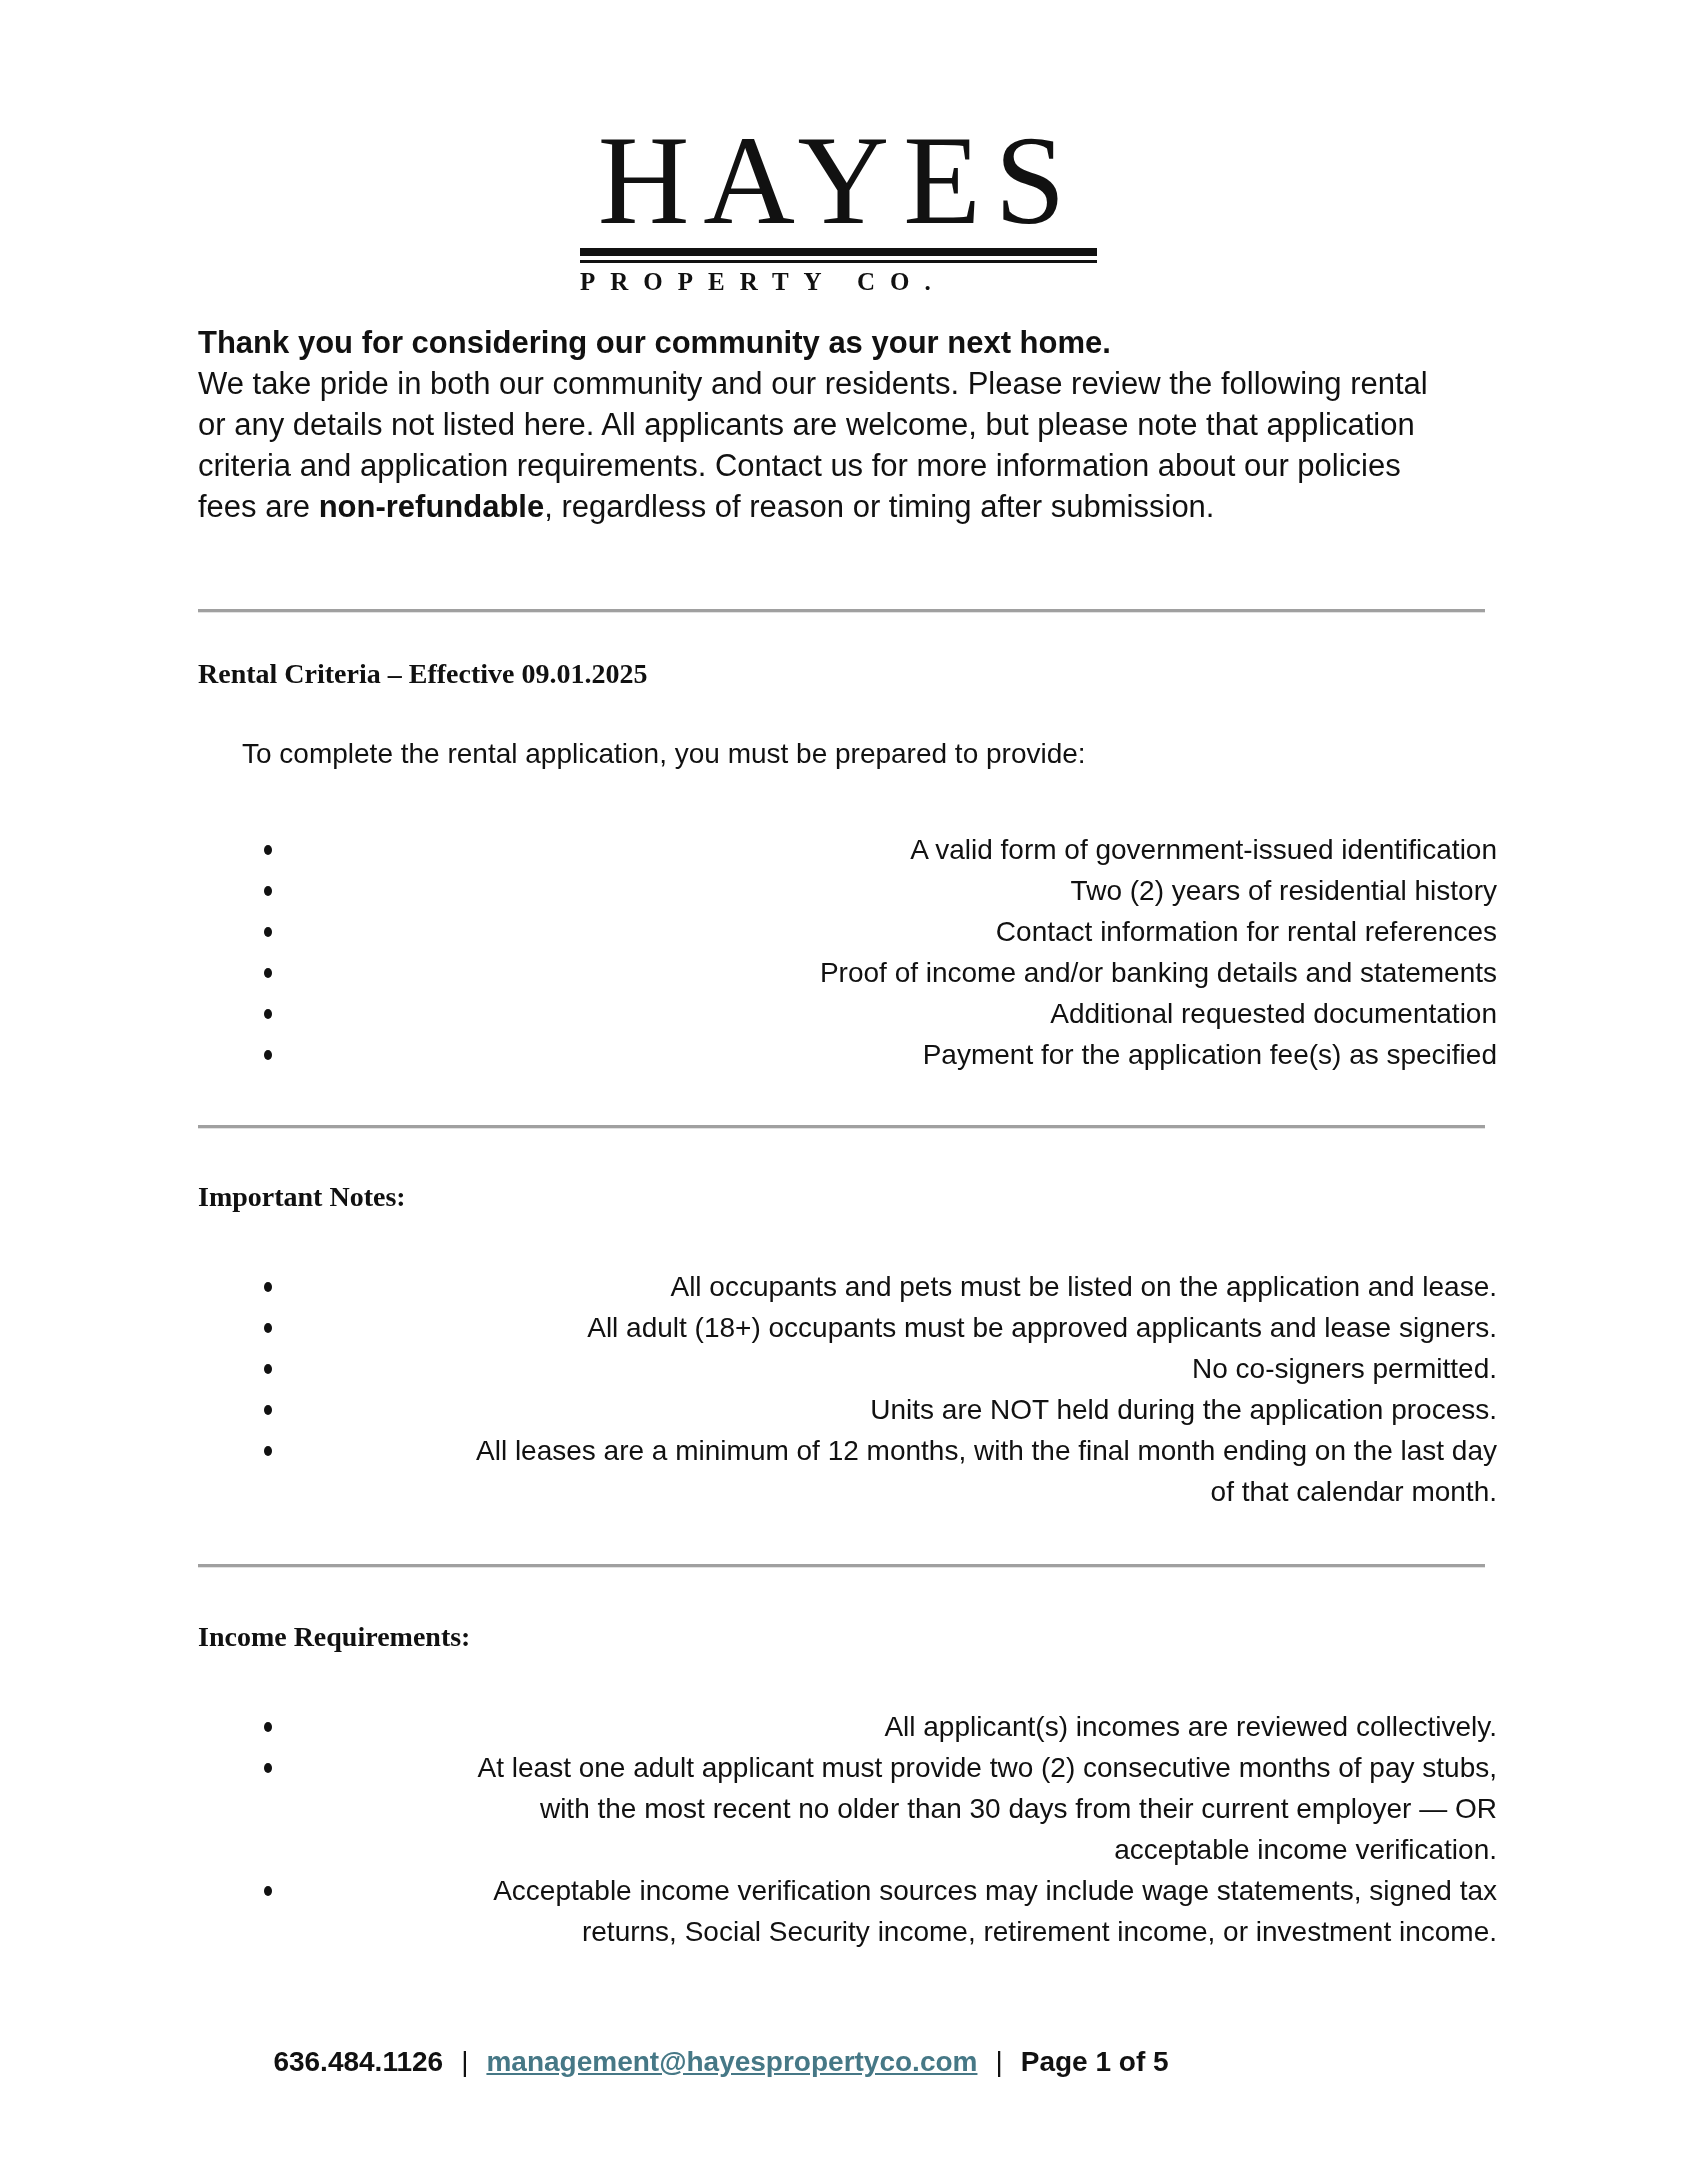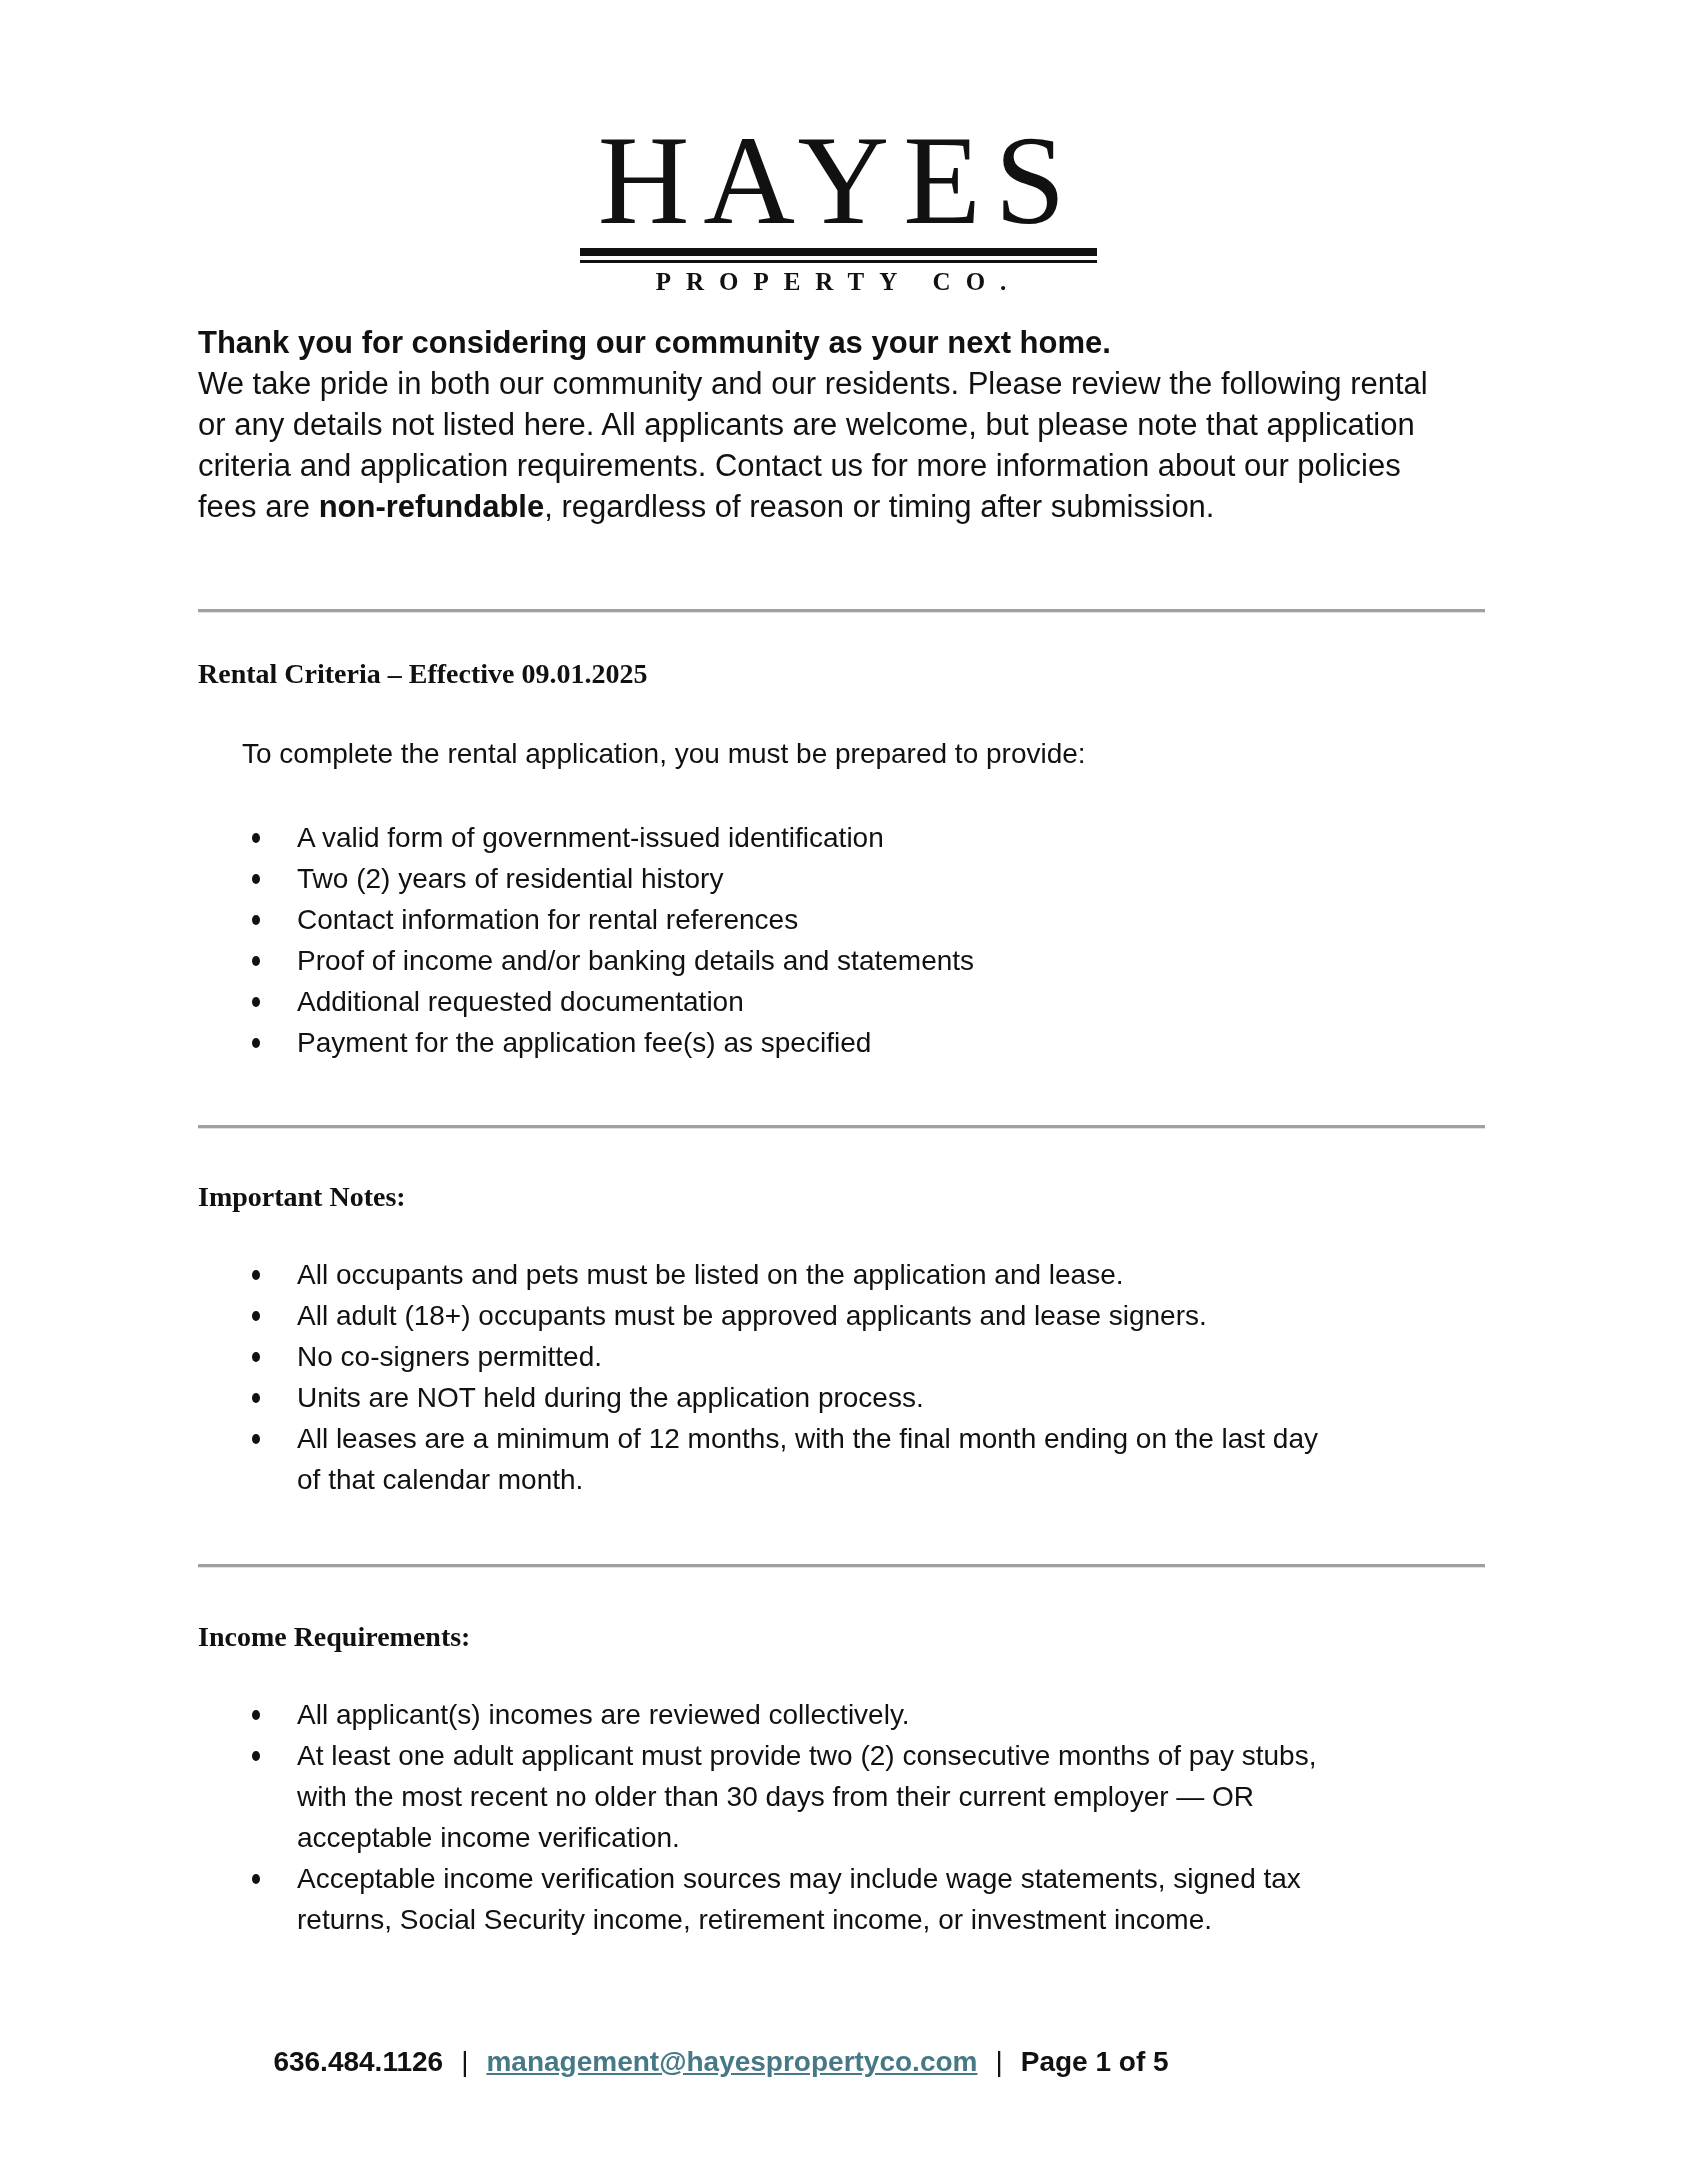--- a/index.html
+++ b/index.html
@@ -12,34 +12,34 @@
     .logo-word {
       position: absolute; left: 0; top: 0; width: 517px; text-align: center;
       font-family: "Liberation Serif", "DejaVu Serif", serif;
       font-size: 127px; line-height: 127px; letter-spacing: 14px;
       color: #111; font-weight: normal;
       transform: scaleY(1.0);
     }
     .logo-rule-thick { position: absolute; left: 0; top: 131px; width: 517px; height: 8px; background: #111; }
     .logo-rule-thin { position: absolute; left: 0; top: 143px; width: 517px; height: 3px; background: #111; }
     .logo-sub {
-      position: absolute; left: 0; top: 149px; width: 517px; text-align: center;
+      position: absolute; left: 0; top: 149px; width: 517px; 
       font-family: "Liberation Serif", "DejaVu Serif", serif; font-weight: bold;
       font-size: 25px; line-height: 32px; letter-spacing: 15px; color: #111;
     }
     .bold { font-weight: bold; }
     .intro-lines { position: absolute; left: 198px; top: 322px; width: 1287px; font-size: 31px; line-height: 41px; }
     .intro-lines div { white-space: nowrap; }
 
     .divider { position: absolute; left: 198px; width: 1287px; height: 3px; background: #a0a0a0; border-bottom: 1px solid #e2e2e2; }
 
     .heading { position: absolute; left: 198px; font-size: 28px; line-height: 41px; font-weight: bold; white-space: nowrap; font-family: Liberation Serif, serif; }
     .plain { position: absolute; left: 198px; font-size: 28px; line-height: 41px; white-space: nowrap; margin-left: 44px; }
 
-    .blist { position: absolute; left: 198px; width: 1287px; margin: 0; padding: 0; list-style: none; }
+    .blist { position: absolute; left: 198px; width: 1287px; margin: 12px; padding: 0; list-style: none; text-align: right; }
     .blist li { position: relative; padding-left: 99px; font-size: 28px; line-height: 41px; }
     .blist li .dot {
       position: absolute; left: 54px; top: 16px; width: 8px; height: 10px; border-radius: 50%; background: #111;
     }
     .blist li .txt { display: block; }
     .blist li .txt span { display: block; white-space: nowrap; }
 
     .footer {
       position: absolute; left: 0; top: 2041px; width: 1442px; text-align: center;
       font-size: 28px; line-height: 41px; font-weight: bold; white-space: nowrap;

